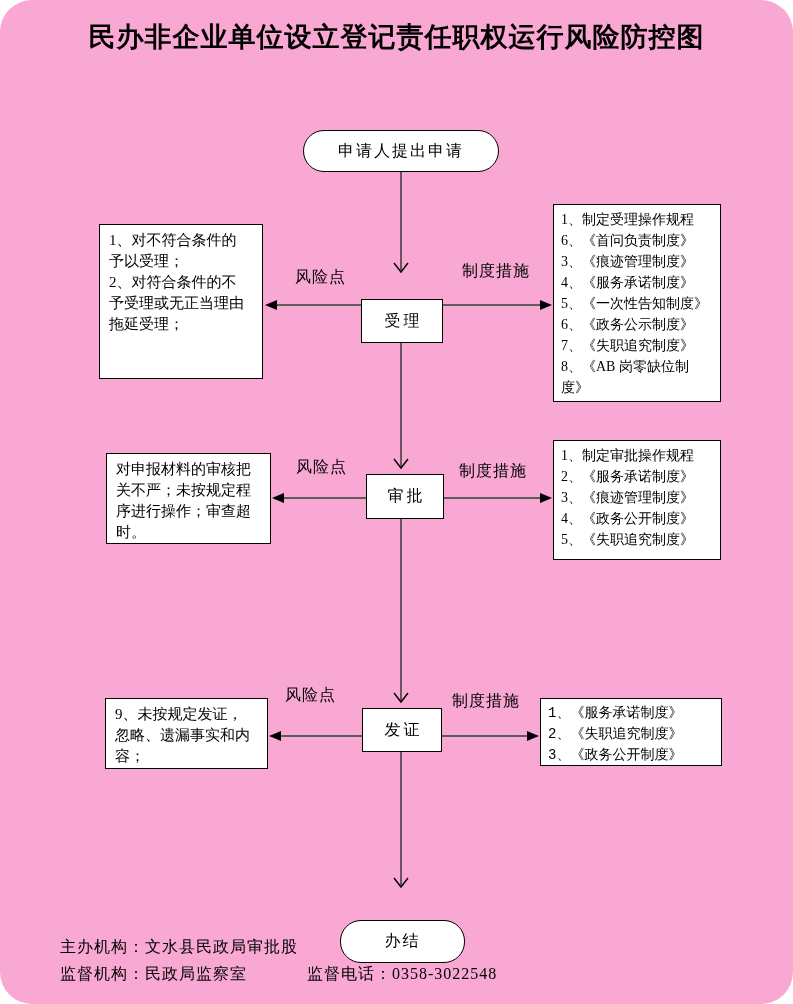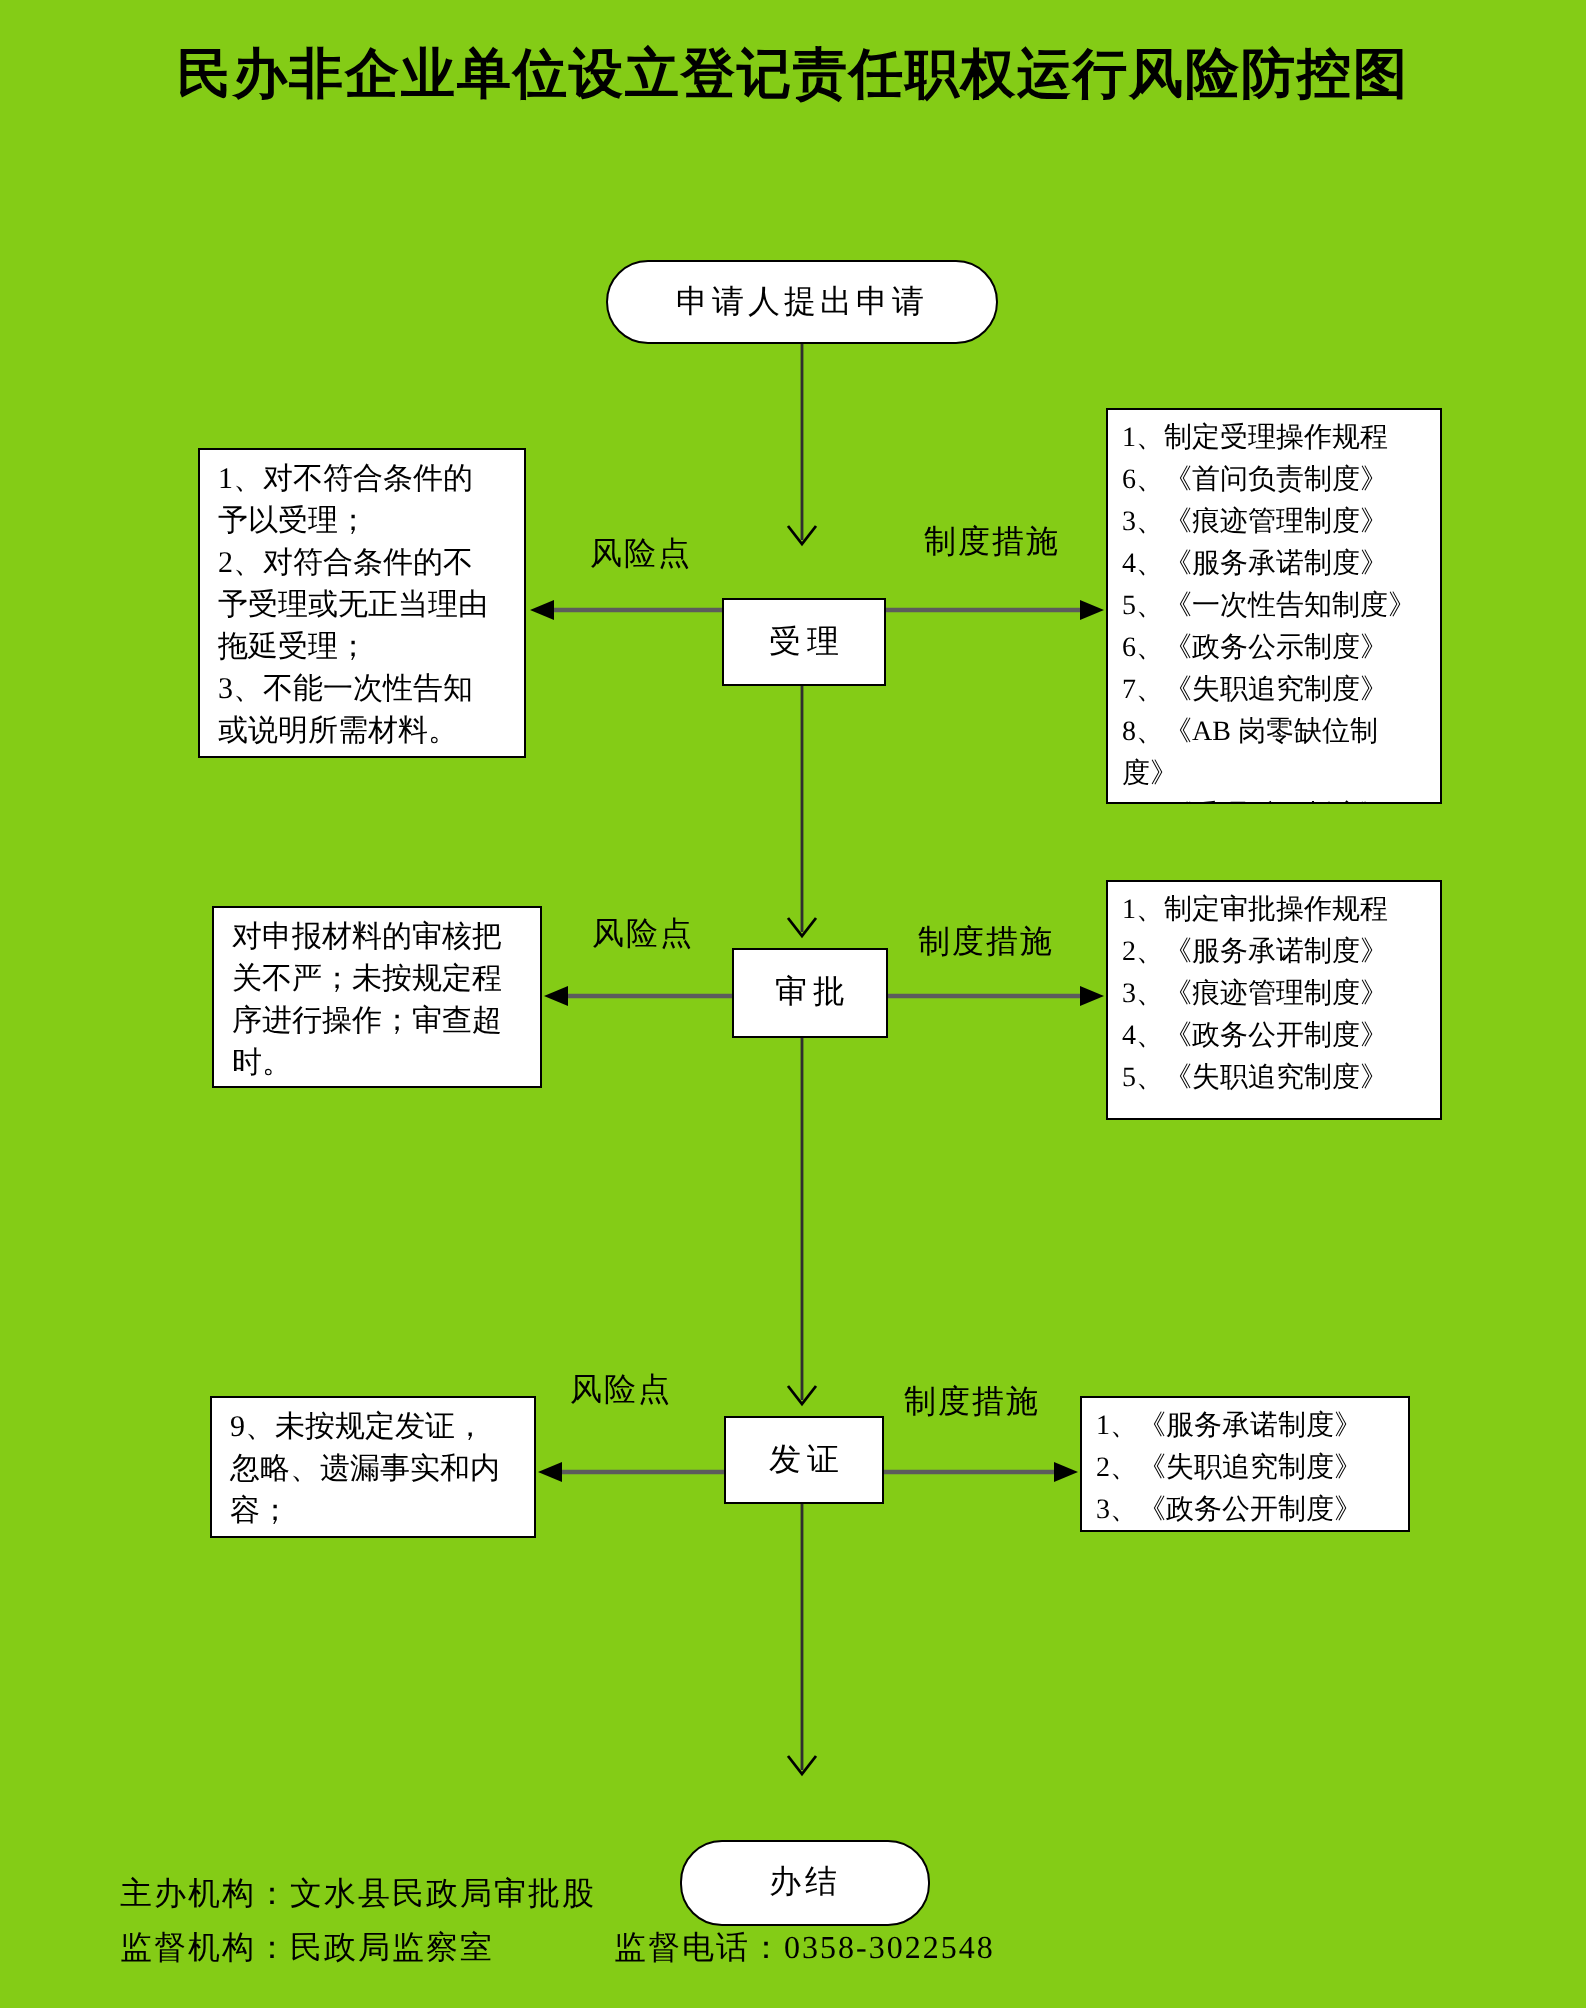--- a/index.html
+++ b/index.html
@@ -1,18 +1,18 @@
 <!DOCTYPE html>
 <html lang="zh"><head>
 <meta charset="utf-8">
 <style>
   html,body{margin:0;padding:0;background:#fff;}
   .canvas{
-    position:relative;width:793px;height:1004px;background:#84cc16;
-    font-family:"Liberation Serif","DejaVu Serif",serif;color:#000;overflow:hidden;
+    position:relative;width:793px;height:1004px;background:#f9a8d4;
+    font-family:"Liberation Serif","DejaVu Serif",serif;color:#000;overflow:hidden;border-radius:32px;
   }
   .title{
     position:absolute;top:19px;left:0;width:793px;text-align:center;
     font-size:27px;font-weight:700;letter-spacing:1px;
     font-family:"Liberation Sans","DejaVu Sans",sans-serif;
   }
   .oval{
     position:absolute;border:1px solid #000;border-radius:21px;background:#fff;
     display:flex;align-items:center;justify-content:center;
     font-size:16px;letter-spacing:2px;margin-top:27px;
@@ -31,21 +31,21 @@
     position:absolute;border:1px solid #000;background:#fff;box-sizing:border-box;
     overflow:hidden;text-align:left;
   }
   .sbox.left{font-size:15px;line-height:21px;padding:5px 11px 0 9px;}
   .sbox.right{font-size:14px;line-height:21px;padding:4px 4px 6px 7px;}
   .sbox.l1{left:99px;top:224px;width:164px;height:155px;}
   .sbox.l2{left:106px;top:453px;width:165px;height:91px;}
   .sbox.l3{left:105px;top:698px;width:163px;height:71px;}
   .sbox.r1{left:553px;top:204px;width:168px;height:198px;}
   .sbox.r2{left:553px;top:440px;width:168px;height:120px;}
-  .sbox.r3{left:540px;top:698px;width:165px;height:68px;}
+  .sbox.r3{left:540px;top:698px;width:182px;height:68px;font-family:Liberation Mono, monospace;}
   .lbl{position:absolute;font-size:16px;letter-spacing:1px;white-space:nowrap;}
   .lbl.risk1{left:295px;top:267px;}
   .lbl.meas1{left:462px;top:261px;}
   .lbl.risk2{left:296px;top:457px;}
   .lbl.meas2{left:459px;top:461px;}
   .lbl.risk3{left:285px;top:685px;}
   .lbl.meas3{left:452px;top:691px;}
   .connectors{position:absolute;left:0;top:0;width:793px;height:1004px;pointer-events:none;}
   .vshaft{stroke:#2f2f2f;stroke-width:1.4;fill:none;}
   .vhead{stroke:#000;stroke-width:1.4;fill:none;}
@@ -107,21 +107,20 @@
   </svg>
 
   <div class="oval start">申请人提出申请</div>
 
   <div class="pbox p1">受理</div>
   <div class="lbl risk1">风险点</div>
   <div class="lbl meas1">制度措施</div>
   <div class="sbox left l1">
       <div>1、对不符合条件的予以受理；</div>
       <div>2、对符合条件的不予受理或无正当理由拖延受理；</div>
-      <div>3、不能一次性告知或说明所需材料。</div>
     </div>
   <div class="sbox right r1">
       <div>1、制定受理操作规程</div>
       <div>6、《首问负责制度》</div>
       <div>3、《痕迹管理制度》</div>
       <div>4、《服务承诺制度》</div>
       <div>5、《一次性告知制度》</div>
       <div>6、《政务公示制度》</div>
       <div>7、《失职追究制度》</div>
       <div>8、《AB 岗零缺位制度》</div>

